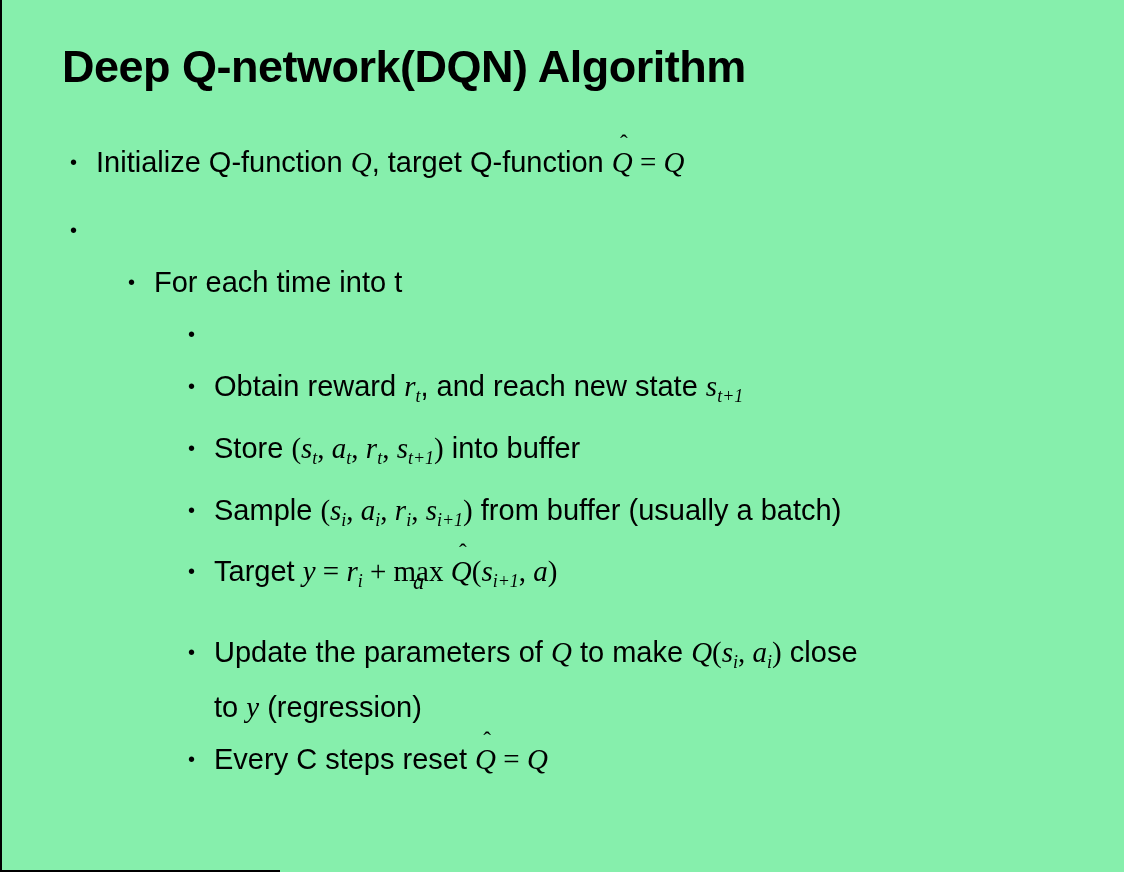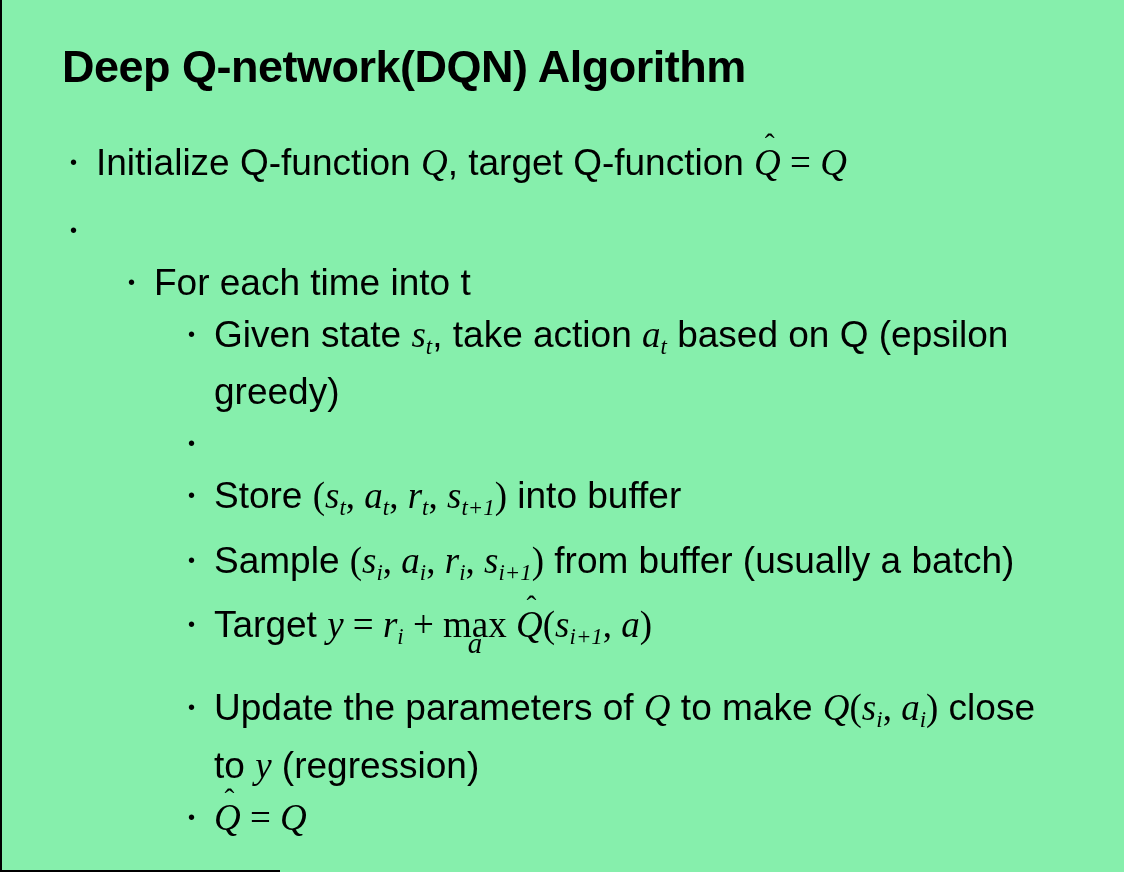--- a/index.html
+++ b/index.html
@@ -36,21 +36,21 @@
   .item.has-understack { margin-bottom: 26px; }
   .level-1 { padding-left: 70px; }
   .level-2 { padding-left: 128px; }
   .level-3 { padding-left: 188px; }
   .marker {
     flex: 0 0 26px;
     font-size: 20px;
     line-height: 45px;
   }
   .content {
-    font-size: 37px;
+    font-size: 29px;
     line-height: 45px;
     white-space: pre-wrap;
   }
   .seg-m, .seg-v, .hatwrap, .maxu {
     font-family: "Liberation Serif", serif;
   }
   .seg-m { font-style: normal; }
   .seg-v { font-style: italic; }
   .sub {
     font-size: 0.62em;
@@ -98,39 +98,39 @@
       </div>
       <div class="item level-1">
         <span class="marker">•</span>
       </div>
       <div class="item level-2">
         <span class="marker">•</span>
         <span class="content"><span class="seg-t">For each time into t</span></span>
       </div>
       <div class="item level-3">
         <span class="marker">•</span>
-        <span class="content"><span class="seg-t">Given state </span><span class="seg-v"><span>s</span><span class="sub">t</span></span><span class="seg-t">, take action </span><span class="seg-v"><span>a</span><span class="sub">t</span></span><span class="seg-t"> based on Q (epsilon</span><br><span class="seg-t">greedy)</span></span>
       </div>
       <div class="item level-3">
         <span class="marker">•</span>
+        <span class="content"><span class="seg-t">Obtain reward </span><span class="seg-v"><span>r</span><span class="sub">t</span></span><span class="seg-t">, and reach new state </span><span class="seg-v"><span>s</span><span class="sub">t+1</span></span></span>
       </div>
       <div class="item level-3">
         <span class="marker">•</span>
         <span class="content"><span class="seg-t">Store </span><span class="seg-m">(</span><span class="seg-v"><span>s</span><span class="sub">t</span></span><span class="seg-m">, </span><span class="seg-v"><span>a</span><span class="sub">t</span></span><span class="seg-m">, </span><span class="seg-v"><span>r</span><span class="sub">t</span></span><span class="seg-m">, </span><span class="seg-v"><span>s</span><span class="sub">t+1</span></span><span class="seg-m">)</span><span class="seg-t"> into buffer</span></span>
       </div>
       <div class="item level-3">
         <span class="marker">•</span>
         <span class="content"><span class="seg-t">Sample </span><span class="seg-m">(</span><span class="seg-v"><span>s</span><span class="sub">i</span></span><span class="seg-m">, </span><span class="seg-v"><span>a</span><span class="sub">i</span></span><span class="seg-m">, </span><span class="seg-v"><span>r</span><span class="sub">i</span></span><span class="seg-m">, </span><span class="seg-v"><span>s</span><span class="sub">i+1</span></span><span class="seg-m">)</span><span class="seg-t"> from buffer (usually a batch)</span></span>
       </div>
       <div class="item level-3 has-understack">
         <span class="marker">•</span>
         <span class="content"><span class="seg-t">Target </span><span class="seg-v">y</span><span class="seg-m"> = </span><span class="seg-v"><span>r</span><span class="sub">i</span></span><span class="seg-m"> + </span><span class="maxu"><span>max</span><span class="maxu-under">a</span></span><span class="seg-m"> </span><span class="hatwrap"><span class="hat-mark">ˆ</span><span>Q</span></span><span class="seg-m">(</span><span class="seg-v"><span>s</span><span class="sub">i+1</span></span><span class="seg-m">, </span><span class="seg-v">a</span><span class="seg-m">)</span></span>
       </div>
       <div class="item level-3">
         <span class="marker">•</span>
         <span class="content"><span class="seg-t">Update the parameters of </span><span class="seg-v">Q</span><span class="seg-t"> to make </span><span class="seg-v">Q</span><span class="seg-m">(</span><span class="seg-v"><span>s</span><span class="sub">i</span></span><span class="seg-m">, </span><span class="seg-v"><span>a</span><span class="sub">i</span></span><span class="seg-m">)</span><span class="seg-t"> close</span><br><span class="seg-t">to </span><span class="seg-v">y</span><span class="seg-t"> (regression)</span></span>
       </div>
       <div class="item level-3">
         <span class="marker">•</span>
-        <span class="content"><span class="hatwrap"><span class="hat-mark">ˆ</span><span>Q</span></span><span class="seg-m"> = </span><span class="seg-v">Q</span></span>
+        <span class="content"><span class="seg-t">Every C steps reset </span><span class="hatwrap"><span class="hat-mark">ˆ</span><span>Q</span></span><span class="seg-m"> = </span><span class="seg-v">Q</span></span>
       </div>
     </div>
 </div>
 
 </body></html>

